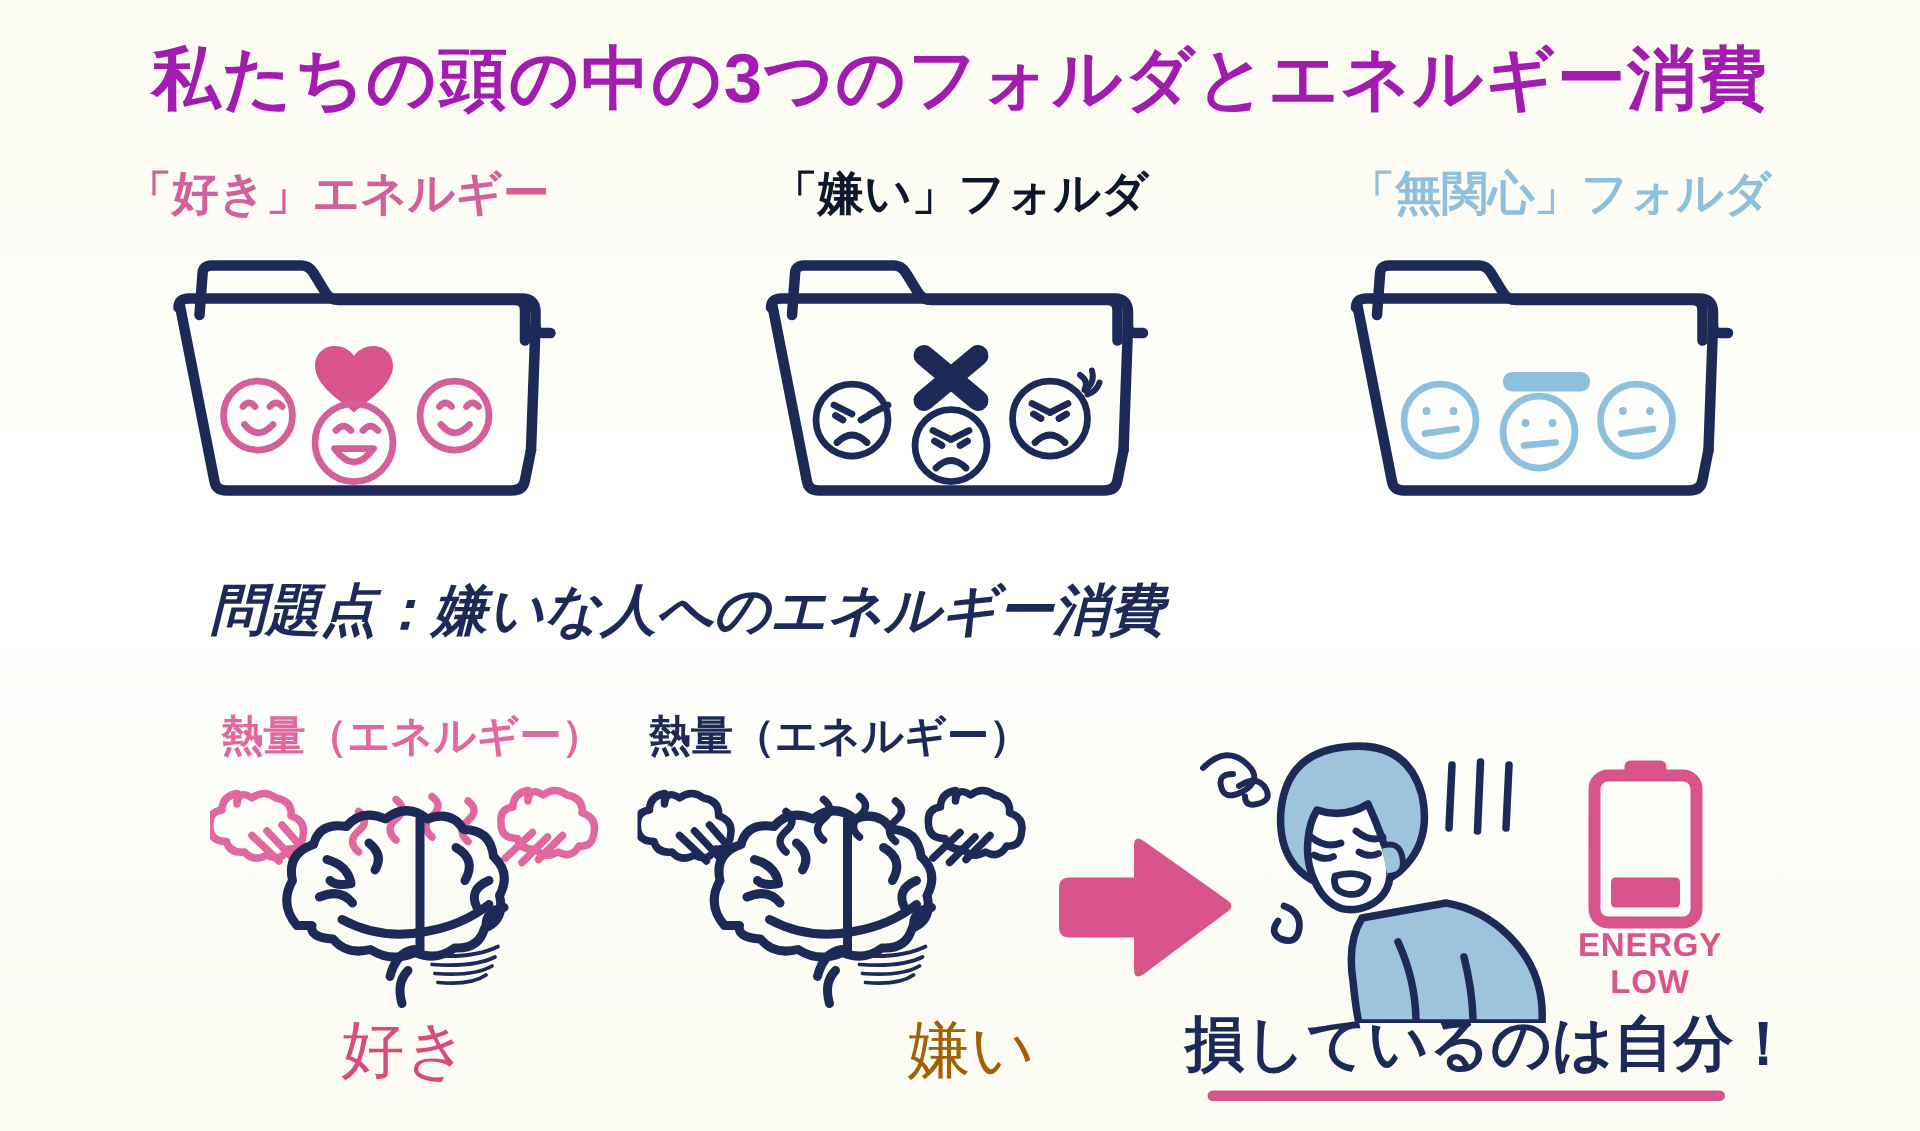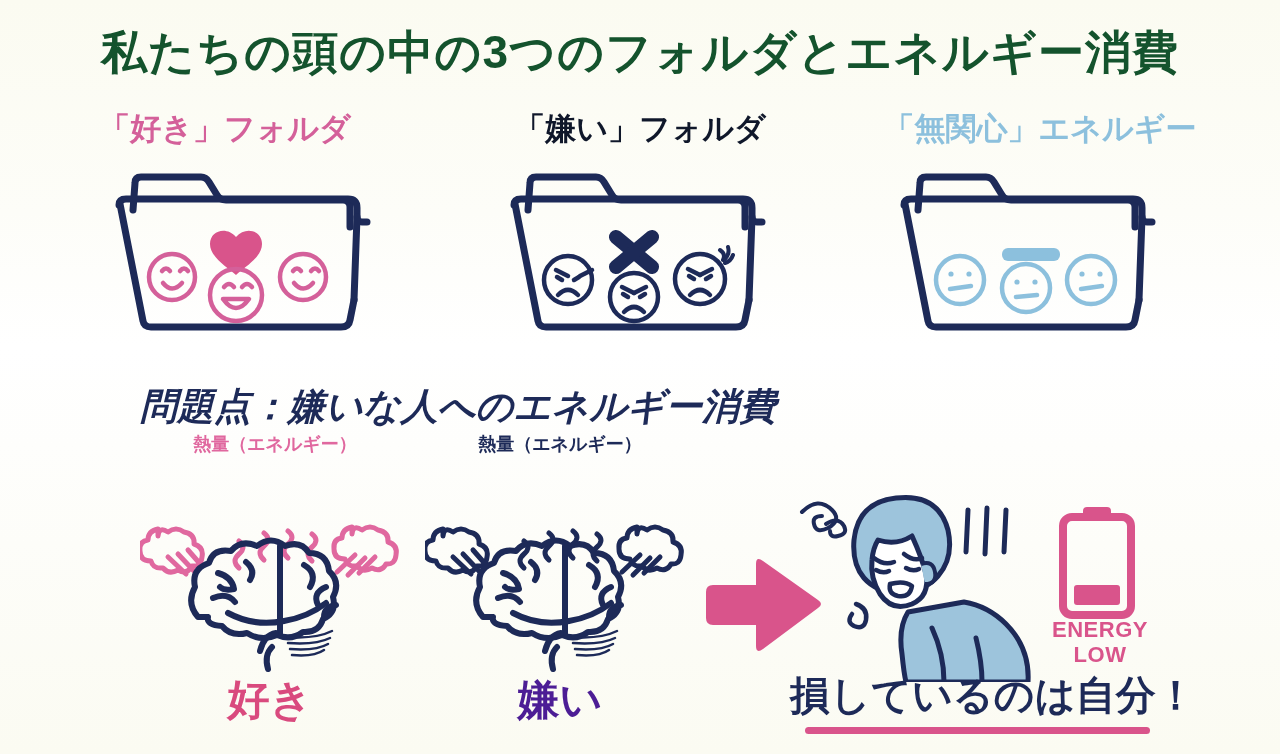--- a/index.html
+++ b/index.html
@@ -27,21 +27,21 @@
   }
 
   .abs { position: absolute; }
 
   
   .title {
     left: 0; right: 0; top: 22px;
     text-align: center;
     font-size: 46px;
     font-weight: bold;
-    color: #14532d;
+    color: #a21caf;
     letter-spacing: 1px;
     white-space: nowrap;
   }
   .folder-label {
     top: 108px;
     width: 340px;
     text-align: center;
     font-size: 31px;
     font-weight: bold;
     white-space: nowrap;
@@ -53,40 +53,40 @@
   .section-heading {
     left: 140px; top: 382px;
     font-size: 37px;
     font-weight: bold;
     color: #1d2a58;
     white-space: nowrap;
     font-style: italic;
   }
 
   .energy-label {
-    top: 432px;
+    top: 472px;
     width: 260px;
     text-align: center;
-    font-size: 18px;
+    font-size: 28px;
     font-weight: bold;
     white-space: nowrap;
   }
   .energy-left  { left: 145px; color: #e0689f; }
   .energy-right { left: 430px; color: #1d2a58; }
 
   .brain-caption {
     top: 672px;
     width: 260px;
     text-align: center;
     font-size: 42px;
-    font-weight: bold;
+    font-weight: normal;
     white-space: nowrap;
   }
   .cap-like { left: 140px; color: #d94a7e; }
-  .cap-hate { left: 430px; color: #4c1d95; }
+  .cap-hate { left: 430px; color: #a16207; text-align: right; }
 
   .conclusion {
     left: 790px; top: 668px;
     width: 380px;
     text-align: center;
     font-size: 40px;
     font-weight: bold;
     color: #1d2a58;
     white-space: nowrap;
   }
@@ -110,23 +110,23 @@
   .energy-low span { display: block; }
 </style>
 </head>
 <body>
 
 <div id="canvas">
   <div id="paper-tint"></div>
 
   <div class="abs title">私たちの頭の中の3つのフォルダとエネルギー消費</div>
 
-  <div class="abs folder-label lbl-like">「好き」フォルダ</div>
+  <div class="abs folder-label lbl-like">「好き」エネルギー</div>
   <div class="abs folder-label lbl-hate">「嫌い」フォルダ</div>
-  <div class="abs folder-label lbl-indiff">「無関心」エネルギー</div>
+  <div class="abs folder-label lbl-indiff">「無関心」フォルダ</div>
 
   <div class="abs" style="left:105px; top:155px;">
     <svg width="290" height="180" viewBox="0 0 290 180" fill="none">
 
       <path d="M28 55 L30 28 Q30 22 36 22 L96 22 Q101 22 104 27 L112 40 Q115 45 121 45 L238 45 Q245 45 245 52 L245 72" stroke="#1d2a58" stroke-width="7" stroke-linecap="round" stroke-linejoin="round"></path>
 
       <path d="M14 50 Q14 44 21 44 L243 44 Q252 44 252 53 L252 62 Q252 67 257 67 L262 67" stroke="#1d2a58" stroke-width="7" stroke-linecap="round" stroke-linejoin="round"></path>
       <path d="M15 49 L38 166 Q39 172 46 172 L236 172 Q244 172 245 165 L249 145" stroke="#1d2a58" stroke-width="7" stroke-linecap="round" stroke-linejoin="round"></path>
       <path d="M252 62 L249 145" stroke="#1d2a58" stroke-width="7" stroke-linecap="round"></path>
 

